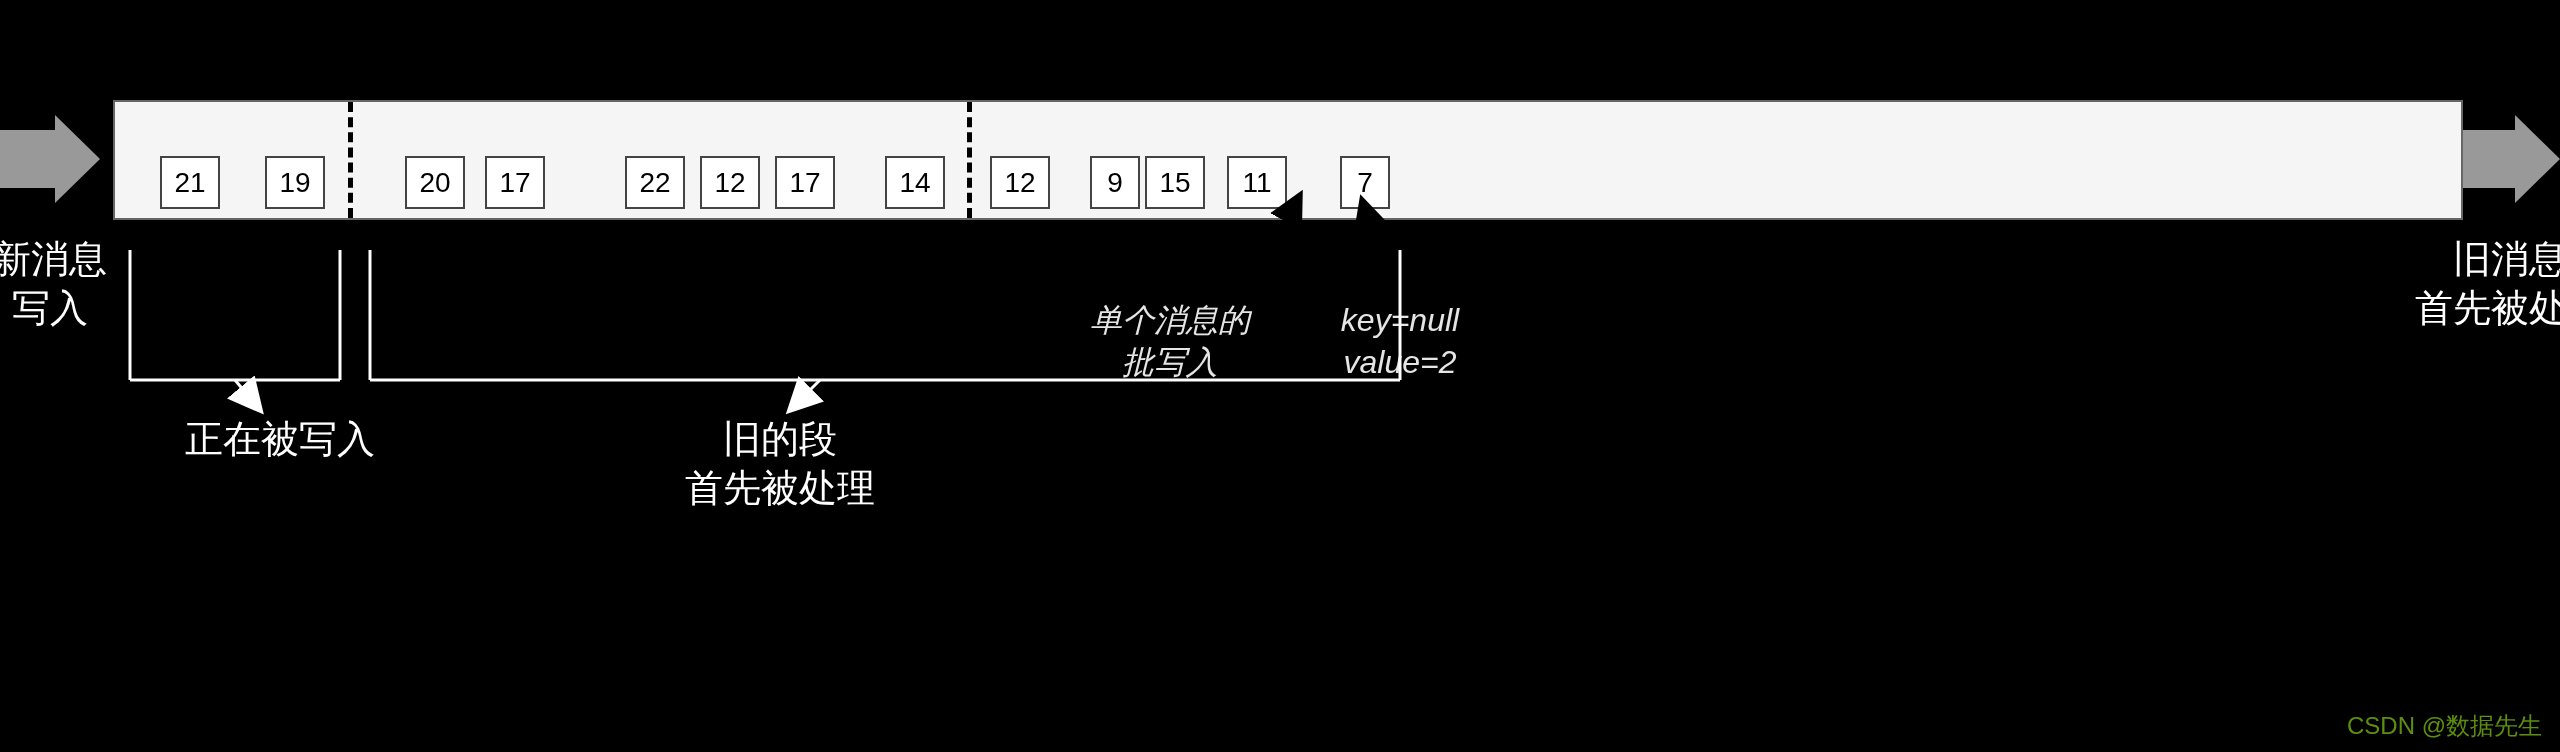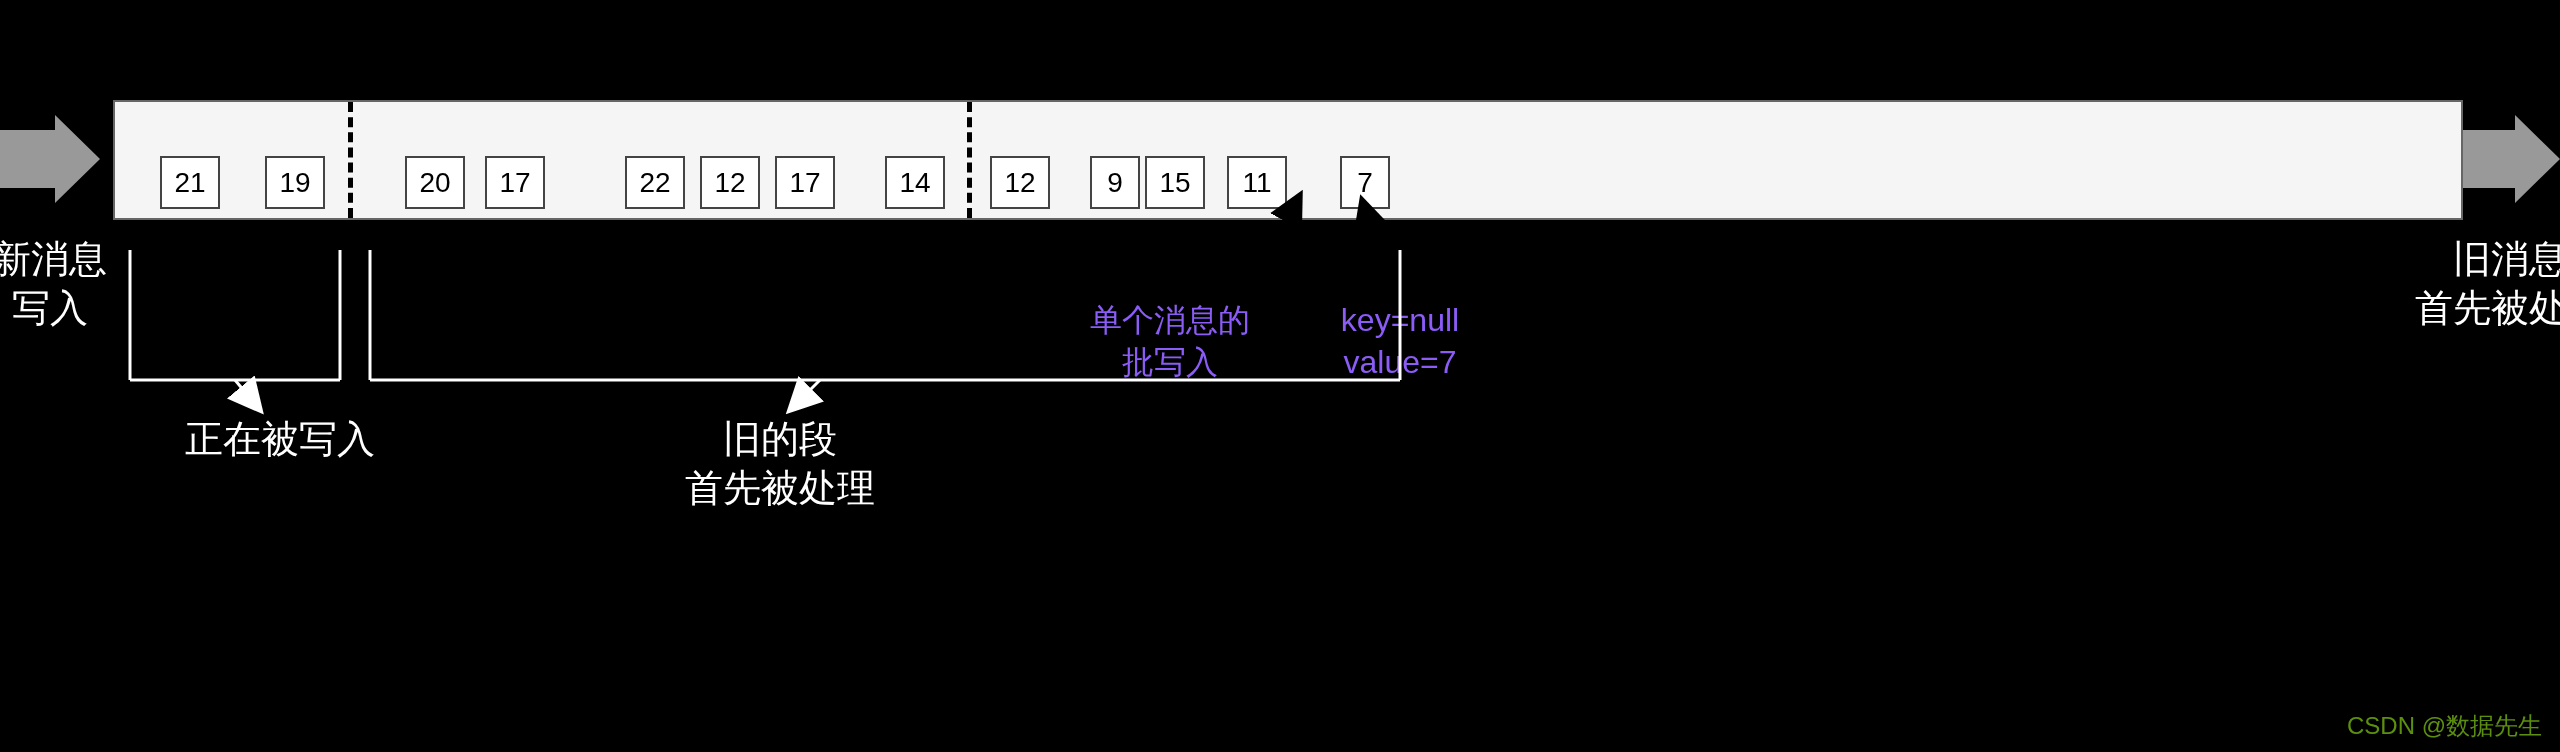--- a/index.html
+++ b/index.html
@@ -63,24 +63,25 @@
     .label {
       position: absolute;
       color: #fff;
       font-size: 38px;
       text-align: center;
       width: 400px;
       line-height: 1.3;
     }
     .small-label {
       position: absolute;
-      color: #8b5cf6;
+      color: #e5e5e5;
       font-size: 32px;
       text-align: center;
       line-height: 1.3;
+      font-style: italic;
     }
     .svg-annot {
       position: absolute;
       pointer-events: none;
     }
     .watermark {
       position: absolute;
       right: 18px;
       bottom: 10px;
       color: #84cc16;
@@ -143,21 +144,21 @@
     <div>首先被处理</div>
   </div>
 
   <div class="small-label" style="left:1040px; top:300px; width:260px">
     <div>单个消息的</div>
     <div>批写入</div>
   </div>
 
   <div class="small-label" style="left:1290px; top:300px; width:220px">
     <div>key=null</div>
-    <div>value=7</div>
+    <div>value=2</div>
   </div>
 
   <svg class="svg-annot" width="2560" height="752">
     <defs>
       <marker id="ahead" markerWidth="12" markerHeight="12" refX="10" refY="6" orient="auto">
         <path d="M0,0 L12,6 L0,12 Z" fill="#000"></path>
       </marker>
       <marker id="aheadw" markerWidth="12" markerHeight="12" refX="10" refY="6" orient="auto">
         <path d="M0,0 L12,6 L0,12 Z" fill="#fff"></path>
       </marker>

